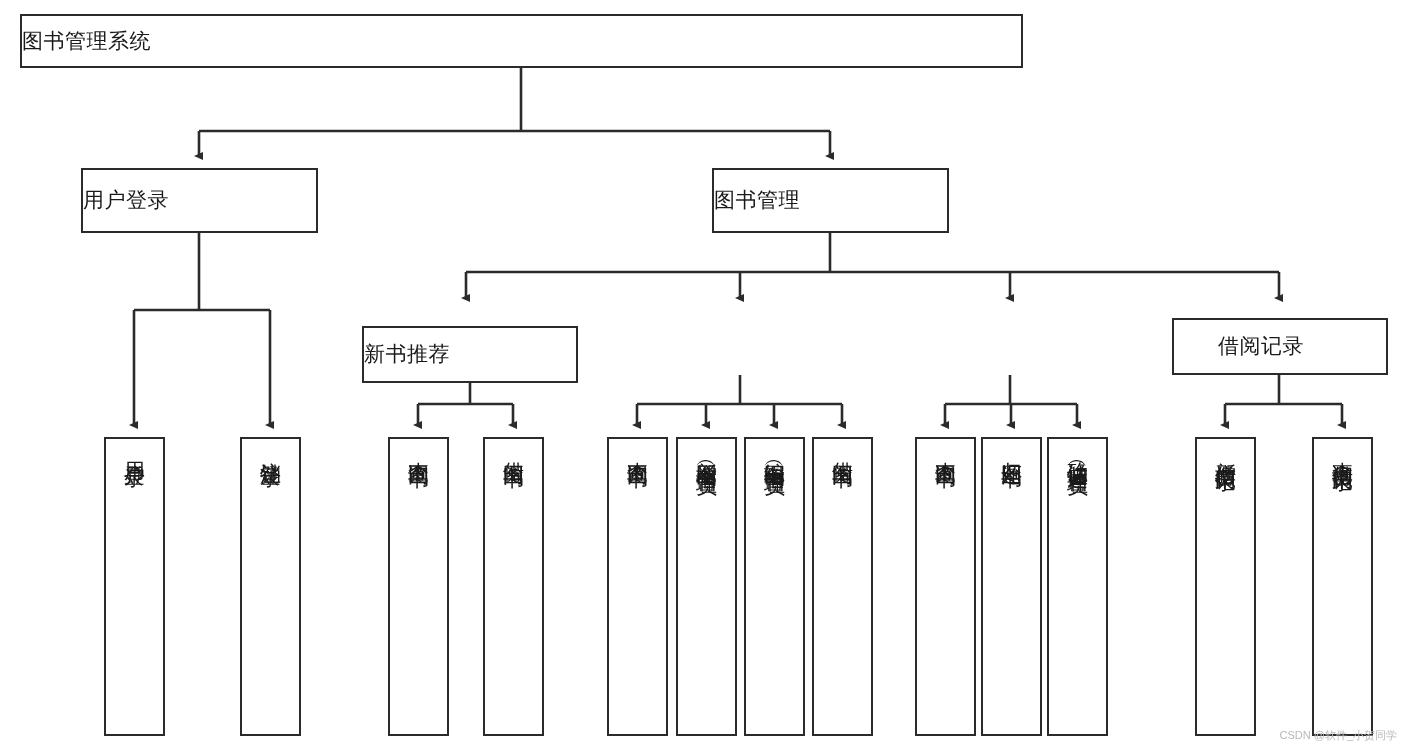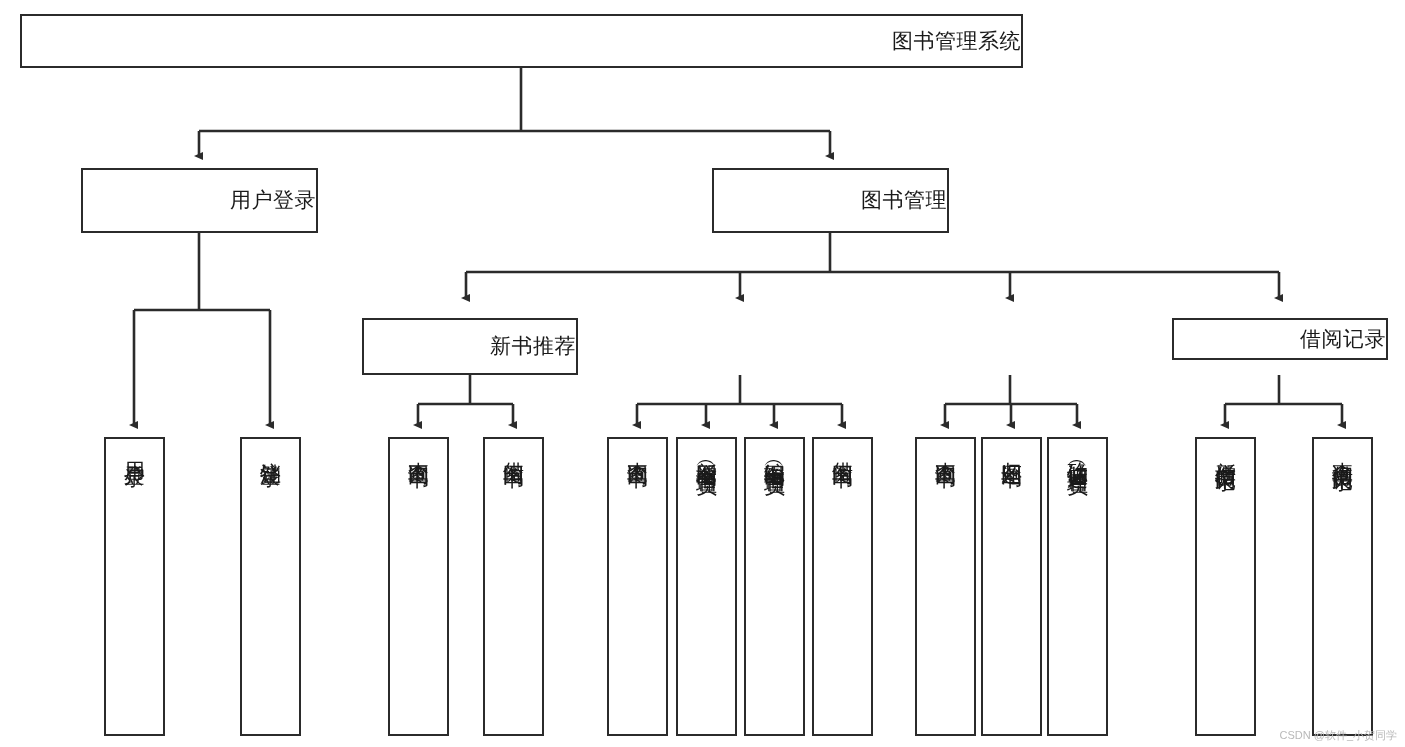--- a/index.html
+++ b/index.html
@@ -25,21 +25,21 @@
     height: 747px;
     pointer-events: none;
   }
   .node {
     position: absolute;
     box-sizing: border-box;
     background: #ffffff;
     border: 2px solid #2b2b2b;
     display: flex;
     align-items: center;
-    justify-content: flex-end;
+    justify-content: flex-start;
     color: #1a1a1a;
     z-index: 2;
   }
   .node-label {
     font-size: 21px;
     line-height: 1.15;
     letter-spacing: 0.5px;
     white-space: nowrap;
   }
   
@@ -128,24 +128,24 @@
     <span class="node-label">图书管理系统</span>
   </div>
 
   <div class="node" style="left:81px; top:168px; width:237px; height:65px;">
     <span class="node-label">用户登录</span>
   </div>
   <div class="node" style="left:712px; top:168px; width:237px; height:65px;">
     <span class="node-label">图书管理</span>
   </div>
 
-  <div class="node" style="left:362px; top:318px; width:216px; height:57px;">
+  <div class="node" style="left:362px; top:326px; width:216px; height:57px;">
     <span class="node-label">新书推荐</span>
   </div>
-  <div class="node" style="left:1172px; top:318px; width:216px; height:42px;">
+  <div class="node" style="left:1172px; top:318px; width:216px; height:57px;padding-left:44px;">
     <span class="node-label">借阅记录</span>
   </div>
 
   <div class="node leaf" style="left:104px; top:437px; width:61px; height:299px;">
     <span class="node-label">用户登录</span>
   </div>
   <div class="node leaf" style="left:240px; top:437px; width:61px; height:299px;">
     <span class="node-label">注销登录</span>
   </div>
 

